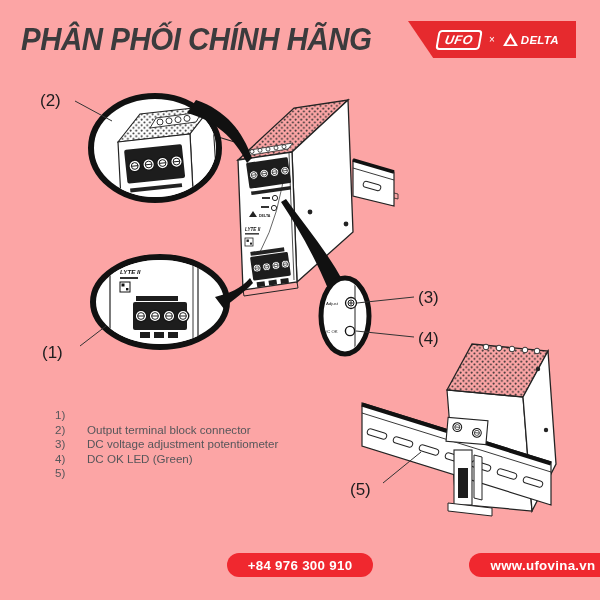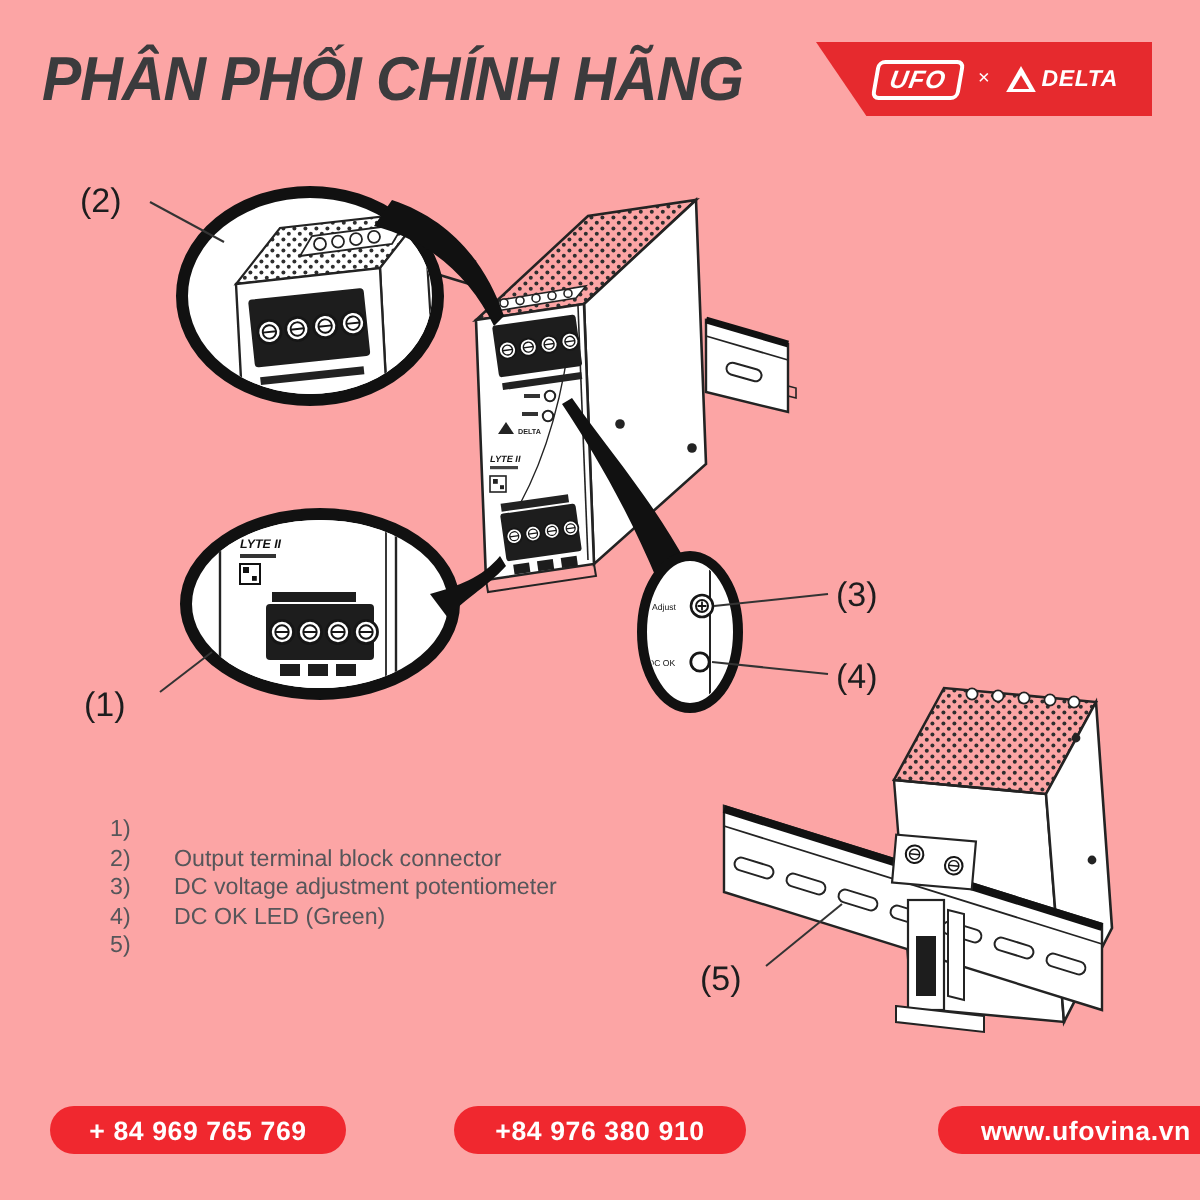--- a/index.html
+++ b/index.html
@@ -292,17 +292,16 @@
     </div>
     <div class="legend-row">
       <span class="legend-num">4)</span>
       <span>DC OK LED (Green)</span>
     </div>
     <div class="legend-row">
       <span class="legend-num">5)</span>
     </div>
   </div>
 
-  <div class="pill b1">+ 84 969 765 769</div>
-  <div class="pill b2">+84 976 380 910</div>
+  <div class="pill b2">+84 976 300 910</div>
   <div class="pill b3">www.ufovina.vn</div>
 
 </div>
 
 </body></html>

